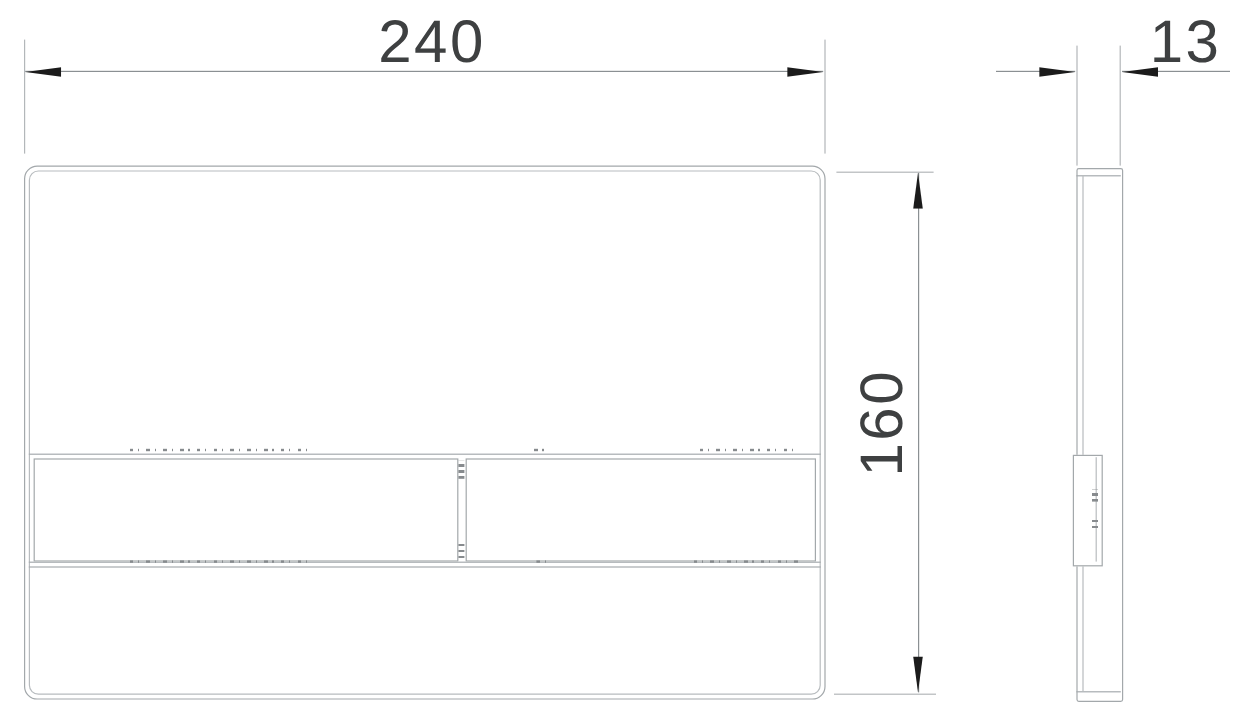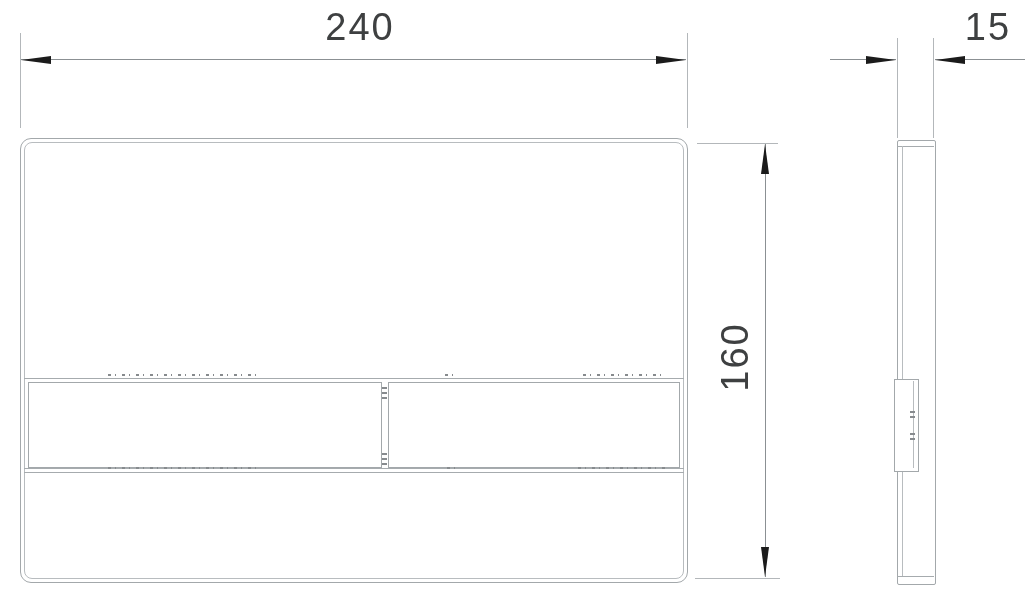--- a/index.html
+++ b/index.html
@@ -41,21 +41,21 @@
   .side-body {
     position:absolute; left:897px; top:140px; width:37px; height:443px;
     border:1px solid #a3a8ab; border-radius:2px; background:#ffffff;
   }
   .side-button {
     position:absolute; left:894px; top:379px; width:23px; height:91px;
     border:1px solid #a3a8ab; background:#ffffff;
   }
   
   .dim-label {
-    position:absolute; color:#3e4041; font-size:38px; font-weight:300;
+    position:absolute; color:#3e4041; font-size:50px; font-weight:300;
     letter-spacing:2px; text-align:center;
   }
   .dim-label-160 {
     left:695px; top:317px; width:80px; height:80px; line-height:80px;
     transform:rotate(-90deg);
   }
   .arrow { position:absolute; }
 </style>
 </head>
 <body>
@@ -76,21 +76,21 @@
   <div class="vline extline" style="left:897px; top:38px; height:100px;"></div>
   <div class="vline extline" style="left:933px; top:38px; height:100px;"></div>
   <div class="hline dimline-h" style="left:830px; top:59px; width:66px;"></div>
   <div class="hline dimline-h" style="left:935px; top:59px; width:90px;"></div>
   <svg class="arrow" style="left:866px; top:55px;" width="30" height="10">
     <polygon points="30,5 0,1 0,9" fill="#1b1b1b"></polygon>
   </svg>
   <svg class="arrow" style="left:935px; top:55px;" width="30" height="10">
     <polygon points="0,5 30,1 30,9" fill="#1b1b1b"></polygon>
   </svg>
-  <div class="dim-label" style="left:950px; top:6px; width:76px;">15</div>
+  <div class="dim-label" style="left:950px; top:6px; width:76px;">13</div>
 
   <div class="plate-outer">
     <div class="plate-inner"></div>
   </div>
 
   <div class="hline" style="left:24px; top:378px; width:660px;"></div>
   <div class="hline" style="left:24px; top:468px; width:660px;"></div>
   <div class="hline" style="left:24px; top:472px; width:660px;"></div>
 
   <div class="btn-rect btn-left"></div>

